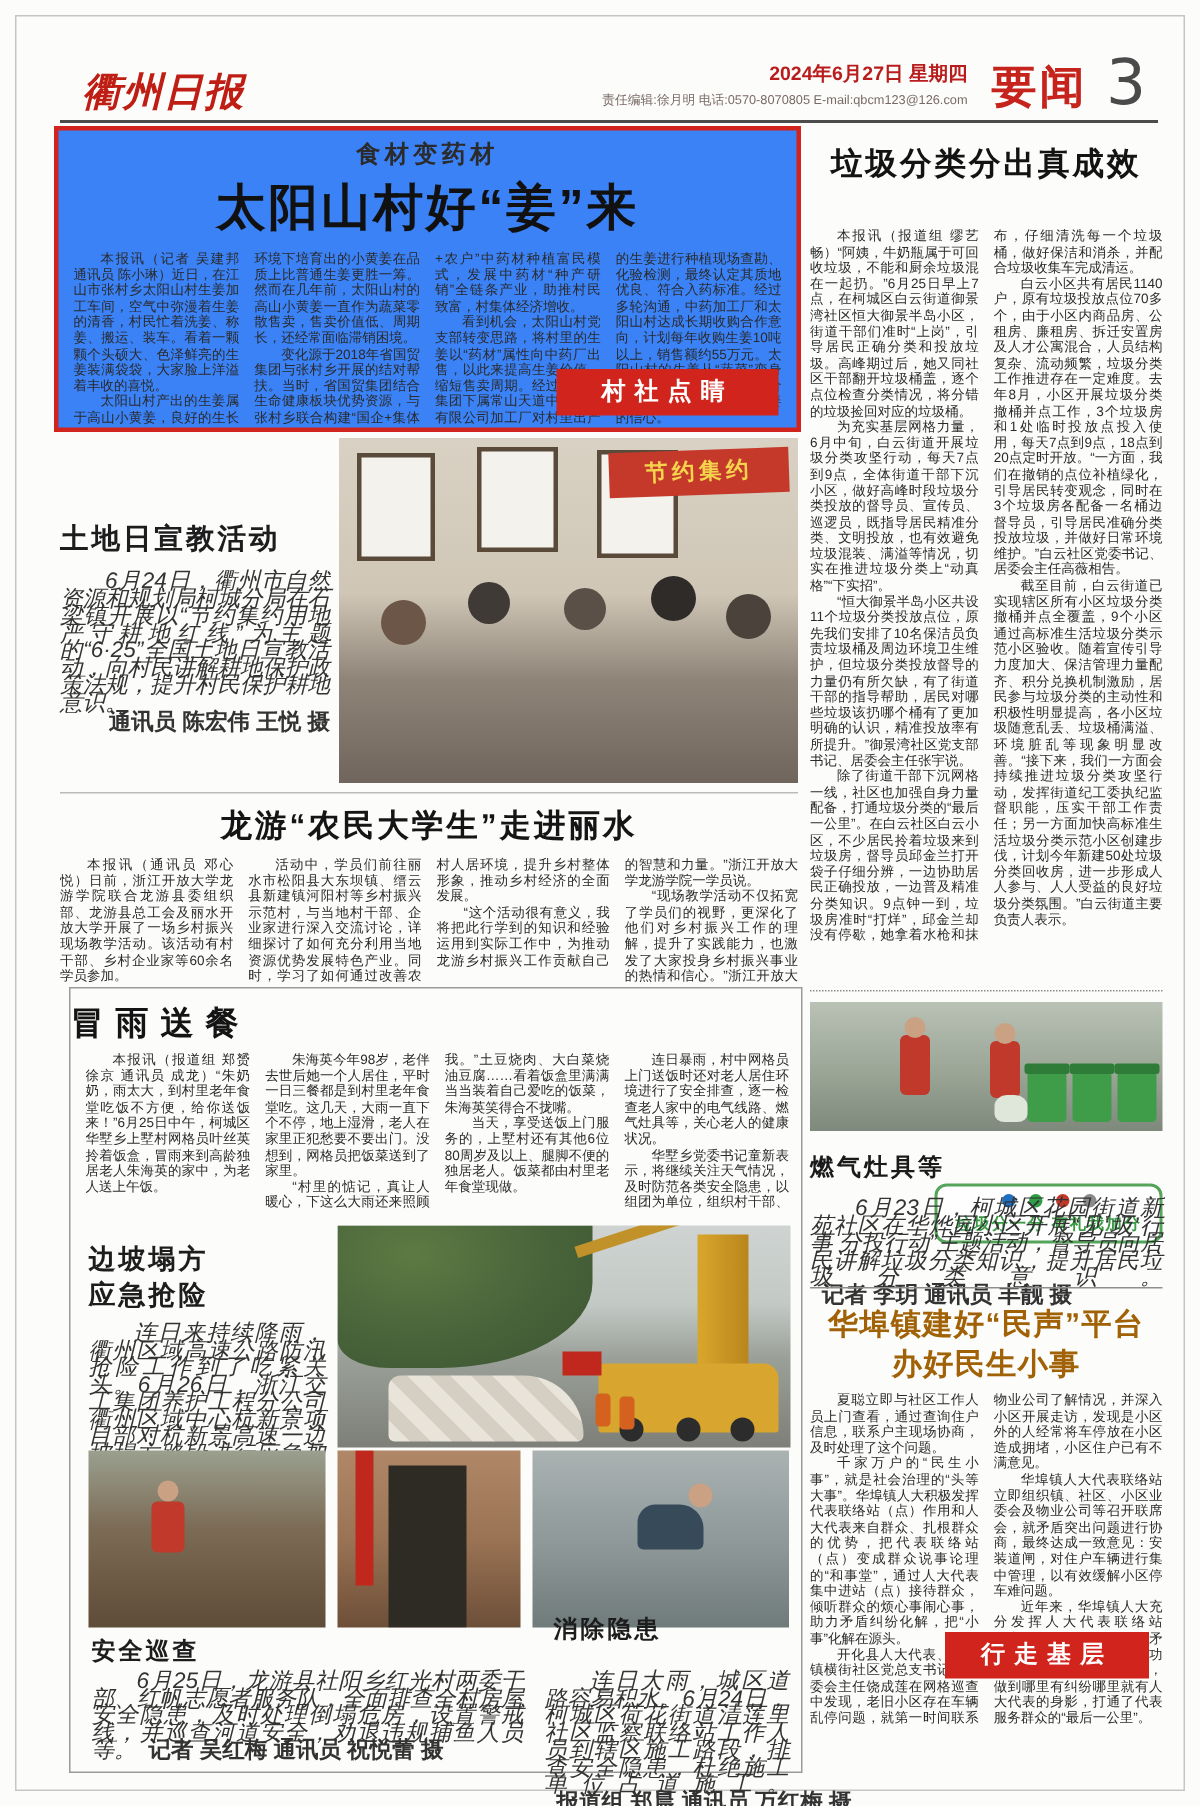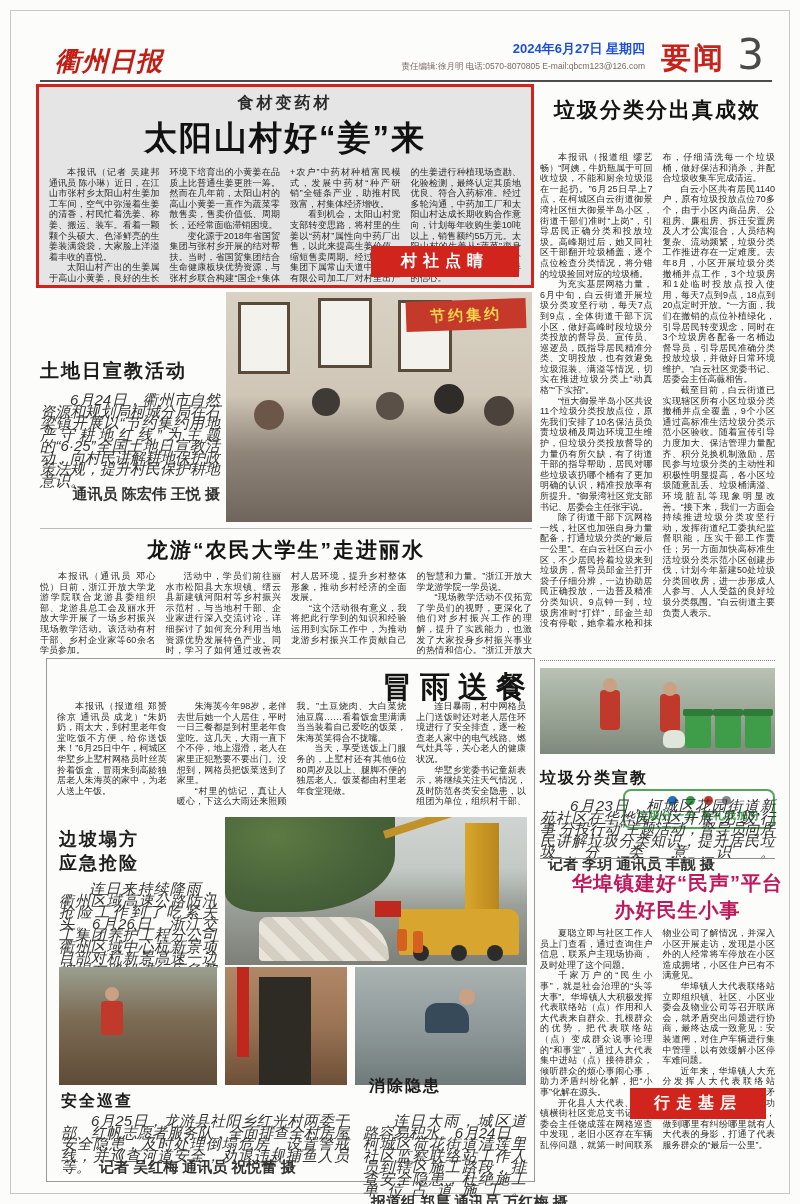--- a/index.html
+++ b/index.html
@@ -3,63 +3,63 @@
 <meta charset="utf-8">
 <style>
   * { margin:0; padding:0; box-sizing:border-box; }
   body { background:#e8e8e6; font-family:"Liberation Sans",sans-serif; }
   .page { position:relative; width:800px; height:1204px; background:#fcfcfa; margin:0 auto; overflow:hidden; color:#222; }
   .frame { position:absolute; left:10px; top:10px; width:780px; height:1184px; border:1px solid #c6c6c4; }
 
   
   .masthead { position:absolute; left:55px; top:44px; font-family:"DejaVu Serif",serif; font-style:italic; font-weight:bold; font-size:26px; color:#bf1e15; letter-spacing:1px; }
   .hdr-meta { position:absolute; right:155px; top:40px; text-align:right; }
-  .hdr-date { font-size:13px; font-weight:bold; color:#1d4ed8; }
+  .hdr-date { font-size:13px; font-weight:bold; color:#b91c1c; }
   .hdr-editor { font-size:8.5px; color:#7a6a66; margin-top:3px; }
   .hdr-section { position:absolute; right:75px; top:38px; font-size:30px; font-weight:bold; color:#c5231c; letter-spacing:2px; }
   .hdr-pagenum { position:absolute; right:36px; top:30px; font-size:42px; color:#4a4a4a; font-family:"DejaVu Sans",sans-serif; }
   .hdr-rule { position:absolute; left:40px; top:80px; width:732px; height:2px; background:#4c4c4c; }
 
   
   .bt { font-size:9px; line-height:10.6px; text-align:justify; color:#2a2a2a; }
   .bt p { text-indent:2em; }
   .cols4 { column-count:4; column-gap:10px; }
   .cols2 { column-count:2; column-gap:10px; }
   .cap { font-size:15px; line-height:11.5px; font-style:italic; color:#333; text-align:justify; }
   .cap p { text-indent:2em; }
   .byl { display:block; text-align:right; font-weight:bold; font-style:normal; margin-top:2px; }
 
   
-  .lead-box { position:absolute; left:36px; top:84px; width:498px; height:204px; border:3px solid #d0241c; background:#e5e5e5; padding:6px 10px; }
+  .lead-box { position:absolute; left:36px; top:84px; width:498px; height:204px; border:3px solid #d0241c; background:#3b82f6; padding:6px 10px; }
   .lead-kicker { text-align:center; font-size:16px; font-weight:bold; letter-spacing:3px; color:#2b2b2b; }
   .lead-headline { text-align:center; font-size:33px; font-weight:bold; letter-spacing:2px; color:#111; margin:2px 0 6px; }
   .lead-body { height:126px; overflow:hidden; }
   .badge { position:absolute; background:#d0241c; color:#fff; font-weight:bold; font-size:16px; letter-spacing:6px; text-align:center; padding:5px 0; }
   .badge-lead { right:12px; bottom:8px; width:148px; }
 
   
-  .land-art { position:absolute; left:40px; top:358px; width:180px; }
+  .land-art { position:absolute; left:40px; top:346px; width:180px; }
   .sec-title { font-size:19px; font-weight:bold; letter-spacing:2px; color:#1d1d1d; }
   .land-art .cap { margin-top:10px; }
   .ph { position:absolute; overflow:hidden; background:#c9c6bd; }
   .ph-land { left:226px; top:292px; width:306px; height:230px;
      background:linear-gradient(180deg,#d9d2c4 0%,#cfc6b6 45%,#8f8478 70%,#6f655c 100%); }
   .poster { position:absolute; background:#f4f2ec; border:3px solid #5a4a3a; }
   .ph-banner { position:absolute; right:6px; top:8px; width:120px; height:30px; background:#c5392b; color:#f5d34c; font-weight:bold; font-size:15px; letter-spacing:3px; line-height:30px; text-align:center; transform:rotate(-2deg); }
   .head-dot { position:absolute; border-radius:50%; }
   .rule-l { position:absolute; left:40px; top:528px; width:492px; height:1px; background:#bbb; }
 
   
   .longyou { position:absolute; left:40px; top:536px; width:492px; }
   .ly-title { text-align:center; font-size:21px; font-weight:bold; letter-spacing:2px; color:#151515; }
   .ly-body { margin-top:7px; height:94px; overflow:hidden; }
 
   
   .dl-box { position:absolute; left:46px; top:658px; width:489px; height:524px; border:1px solid #9a9a98; background:#fcfcfa; }
-  .dl-title { text-align:right; font-size:30px; font-weight:bold; letter-spacing:8px; color:#141414; margin-top:8px; }
+  .dl-title { text-align:left; font-size:22px; font-weight:bold; letter-spacing:8px; color:#141414; margin-top:8px; }
   .dl-body { position:absolute; left:10px; top:42px; width:469px; height:114px; overflow:hidden; }
   .slope-art { position:absolute; left:12px; top:168px; width:158px; }
   .slope-title { font-size:18px; font-weight:bold; letter-spacing:2px; line-height:24px; color:#1d1d1d; }
   .slope-art .cap { margin-top:8px; }
   .ph-big { left:178px; top:158px; width:302px; height:148px;
      background:linear-gradient(180deg,#cfd4d2 0%,#c3c9c5 35%,#9aa098 60%,#7d7f78 100%); }
   .trees { position:absolute; left:0; top:0; width:170px; height:95px; background:radial-gradient(ellipse at 30% 20%,#5d7a43 0%,#48633a 55%,#3c5431 100%); border-radius:0 0 60% 20%; }
   .crane { position:absolute; right:28px; top:6px; width:34px; height:120px; background:linear-gradient(90deg,#d9a62c,#b9861d); }
   .crane-arm { position:absolute; right:55px; top:0; width:90px; height:8px; background:#c2922a; transform:rotate(-18deg); }
   .truck { position:absolute; right:8px; bottom:10px; width:120px; height:46px; background:#d8a62e; border-radius:4px 10px 2px 2px; }
@@ -87,21 +87,21 @@
   .binlid { position:absolute; top:-5px; left:-2px; width:30px; height:7px; background:#2f7c39; border-radius:2px; }
   .bag { position:absolute; width:22px; height:18px; background:#dfe6da; border-radius:40% 40% 30% 30%; }
   .trash-caption-row { position:absolute; left:540px; top:760px; width:235px; }
   .trash-label { font-size:16px; font-weight:bold; letter-spacing:2px; color:#1a1a1a; float:left; margin-top:8px; }
   .slogan-box { float:right; width:152px; border:2px solid #55a45c; border-radius:8px; text-align:center; padding:3px 4px 4px; background:#fdfefd; }
   .dots { display:flex; justify-content:center; gap:9px; margin:2px 0 3px; }
   .dots span { width:9px; height:9px; border-radius:50%; display:block; }
   .slogan-text { color:#3a9a45; font-weight:bold; font-size:11px; letter-spacing:1px; white-space:nowrap; }
   .trash-cap-text { position:absolute; left:540px; top:800px; width:235px; }
   .r-rule { position:absolute; left:540px; top:858px; width:235px; height:1px; background:#8f8f8f; }
-  .r-art2-title { position:absolute; left:560px; top:870px; width:235px; text-align:center; font-size:20px; font-weight:bold; letter-spacing:1px; line-height:27px; color:#be185d; }
+  .r-art2-title { position:absolute; left:540px; top:870px; width:235px; text-align:center; font-size:20px; font-weight:bold; letter-spacing:1px; line-height:27px; color:#a16207; }
   .r-art2-body { position:absolute; left:540px; top:928px; width:235px; height:256px; overflow:hidden; }
   .badge-r { left:630px; top:1088px; width:136px; }
 </style>
 </head>
 <body>
 
 <div class="page">
   <div class="frame"></div>
 
   <div class="masthead">衢州日报</div>
@@ -241,21 +241,21 @@
     <div class="bin" style="right:34px;">
         <div class="binlid"></div>
       </div>
     <div class="bin" style="right:4px;">
         <div class="binlid"></div>
       </div>
     <div class="bag" style="right:90px;bottom:6px;"></div>
   </div>
 
   <div class="trash-caption-row">
-    <div class="trash-label">垃圾分类宣教</div>
+    <div class="trash-label">燃气灶具等</div>
     <div class="slogan-box">
       <div class="dots">
         <span style="background:#1f6fbf;"></span>
         <span style="background:#2f9e44;"></span>
         <span style="background:#c0392b;"></span>
         <span style="background:#8a8a8a;"></span>
       </div>
       <div class="slogan-text">垃圾分一分 有礼我加分</div>
     </div>
   </div>

